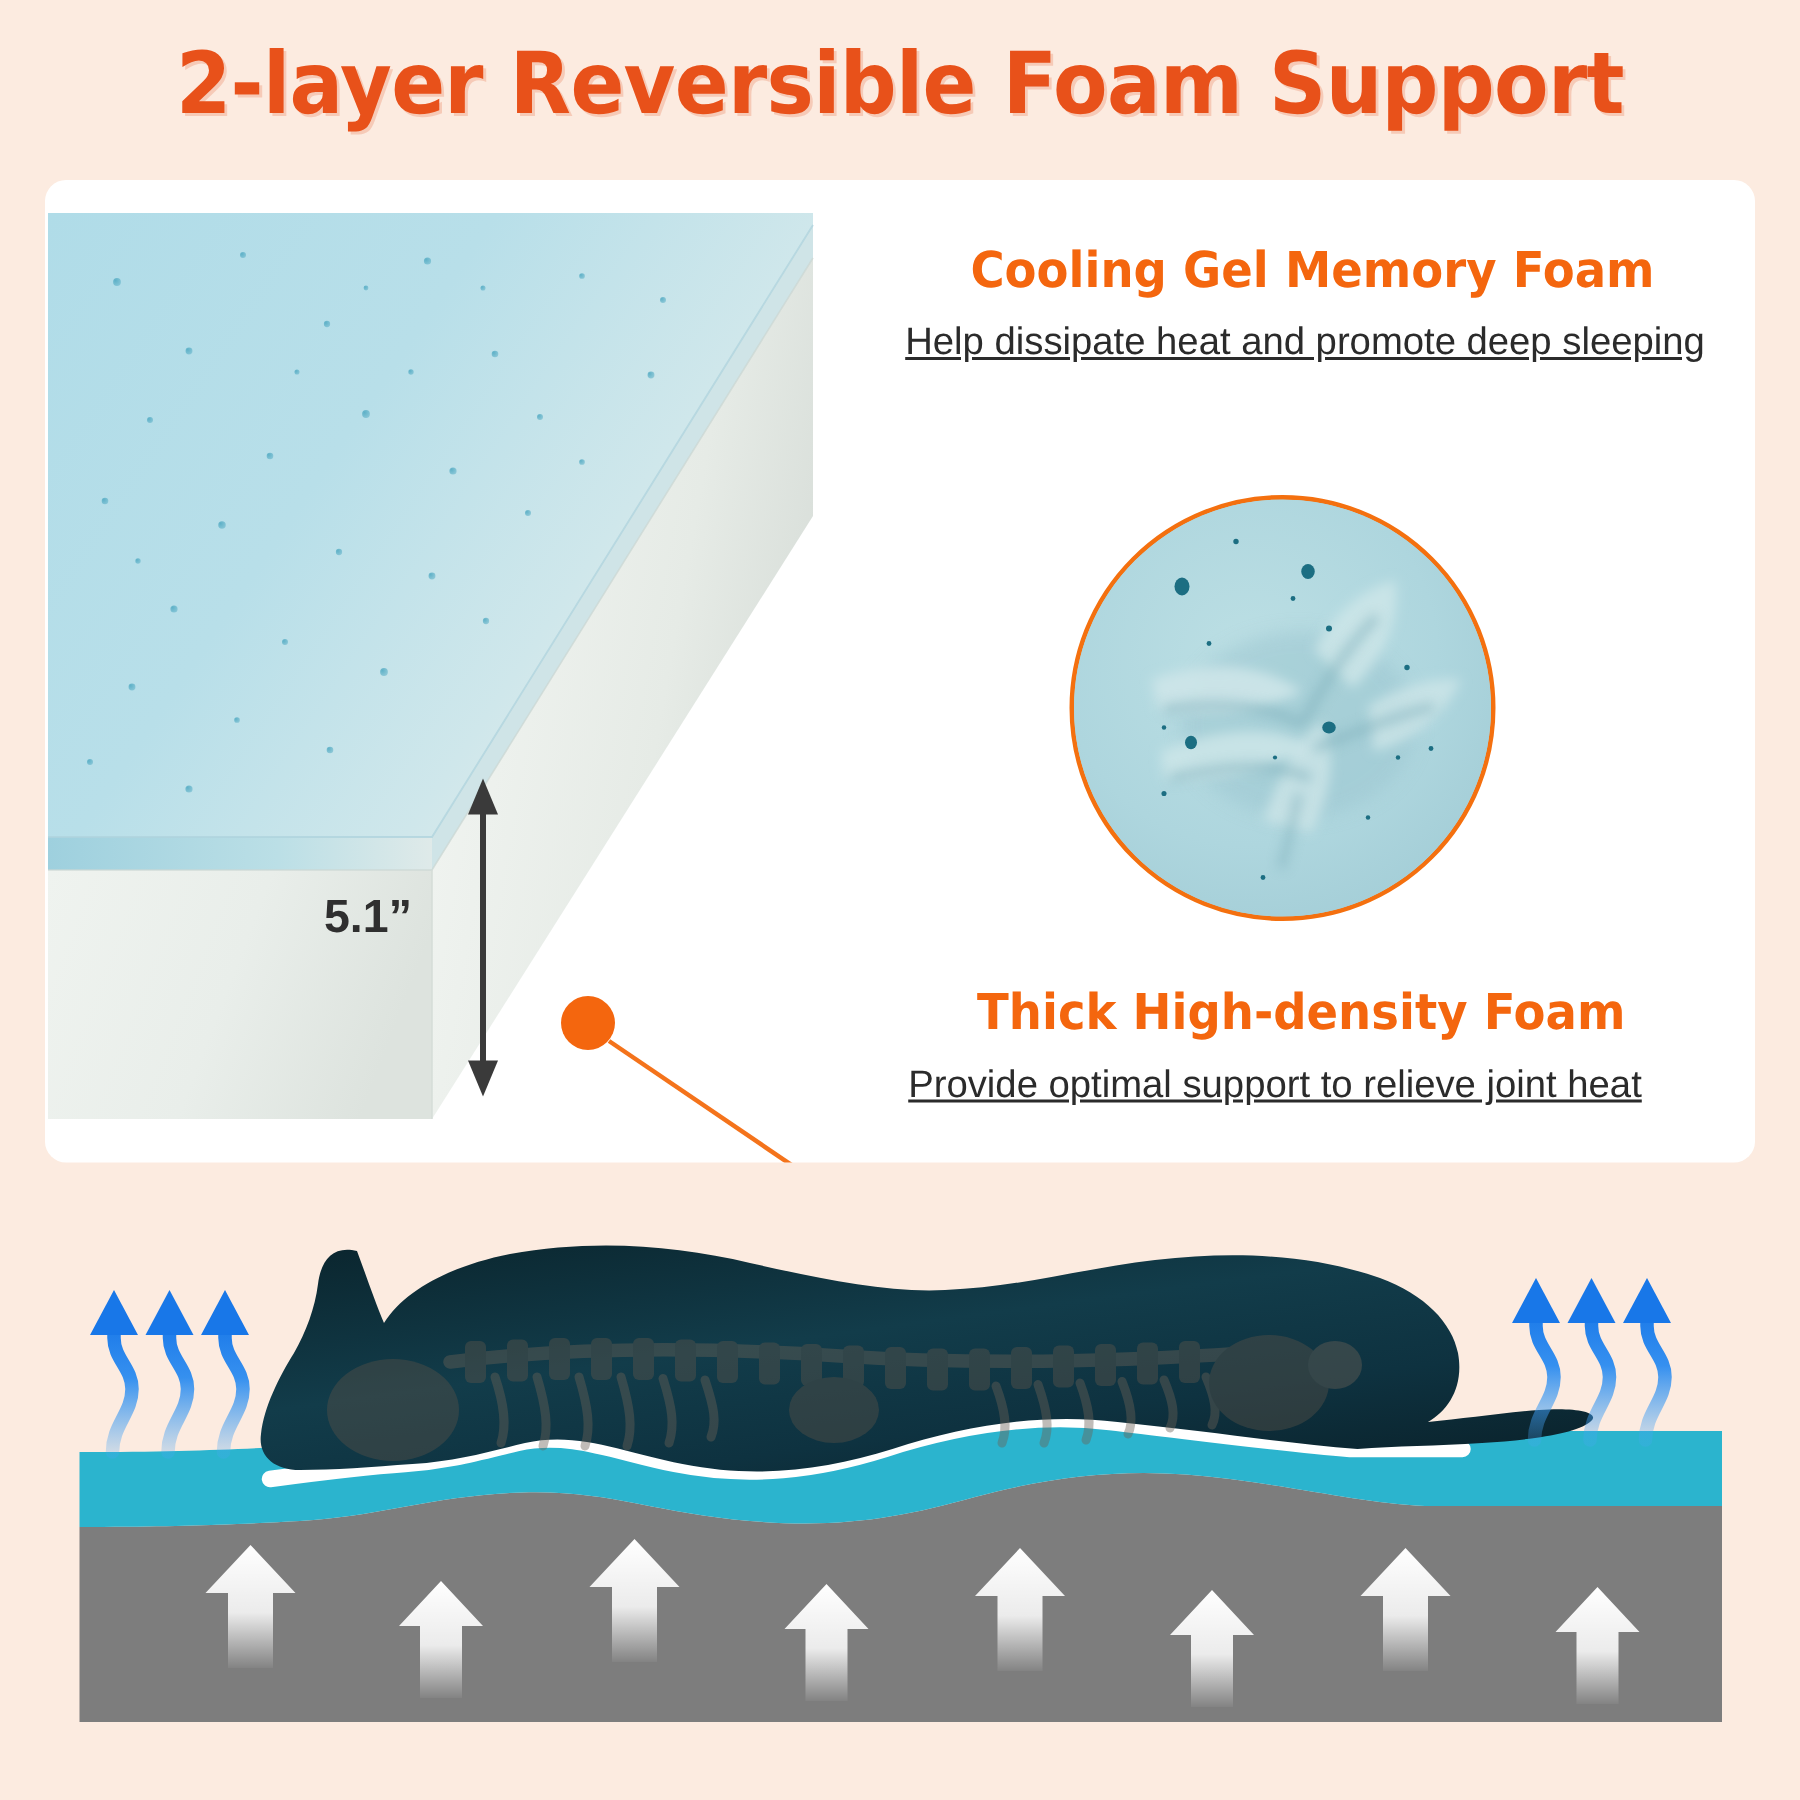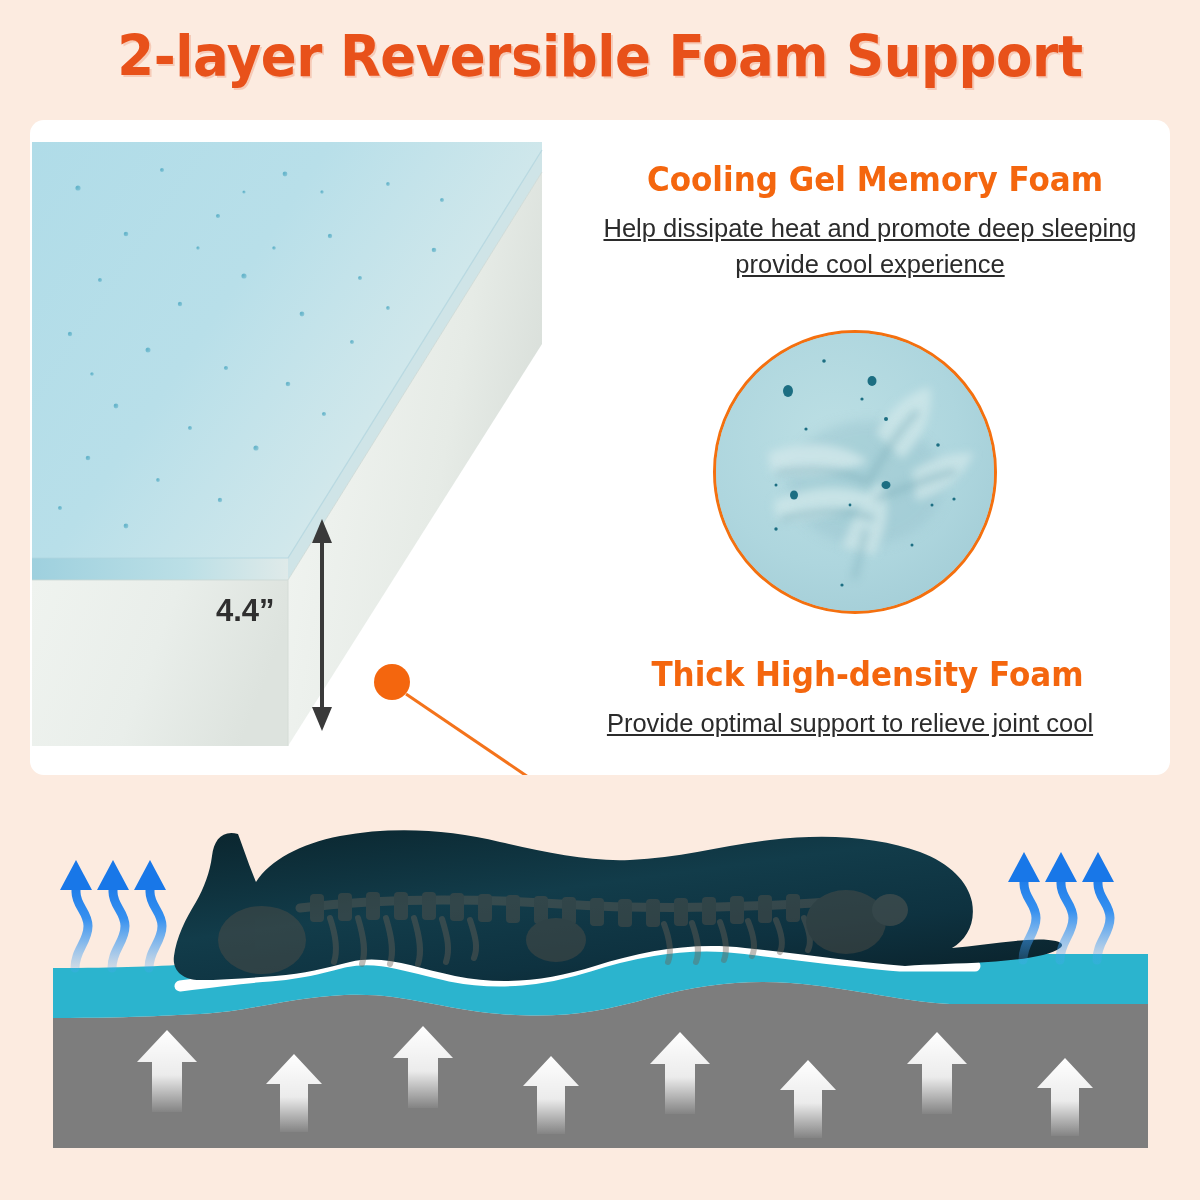--- a/index.html
+++ b/index.html
@@ -189,34 +189,33 @@
         <path d="M258,452 L258,618" fill="none" stroke="#D5DCD7" stroke-width="1"></path>
       </svg>
     </div>
 
     <div class="dim-group">
       <svg width="130" height="220" viewBox="0 0 130 220">
         <line x1="92" y1="20" x2="92" y2="200" stroke="#3A3A3A" stroke-width="4"></line>
         <polygon points="92,4 102,28 82,28" fill="#3A3A3A"></polygon>
         <polygon points="92,216 102,192 82,192" fill="#3A3A3A"></polygon>
       </svg>
-      <div class="dim-label">4.4”</div>
+      <div class="dim-label">5.1”</div>
     </div>
 
     <div class="callout-svg">
       <svg width="260" height="180" viewBox="0 0 260 180">
         <line x1="76" y1="54" x2="232" y2="160" stroke="#F4731B" stroke-width="3"></line>
         <circle cx="62" cy="42" r="18" fill="#F4660E"></circle>
       </svg>
     </div>
 
     <div class="head-orange blk-cool-head">Cooling Gel Memory Foam</div>
     <div class="body-text blk-cool-body">
       <div>Help dissipate heat and promote deep sleeping</div>
-      <div>provide cool experience</div>
     </div>
 
     <div class="inset">
       <svg width="278" height="278" viewBox="0 0 278 278">
         <defs>
           <radialGradient id="foamBg" cx="0.42" cy="0.38" r="0.82">
             <stop offset="0%" stop-color="#BCDFE4"></stop>
             <stop offset="55%" stop-color="#AED6DE"></stop>
             <stop offset="100%" stop-color="#9EC9D3"></stop>
           </radialGradient>
@@ -268,21 +267,21 @@
           <circle cx="126" cy="252" r="1.6"></circle>
           <circle cx="196" cy="212" r="1.5"></circle>
           <circle cx="216" cy="172" r="1.5"></circle>
           <circle cx="134" cy="172" r="1.4"></circle>
         </g>
       </svg>
     </div>
 
     <div class="head-orange blk-thick-head">Thick High-density Foam</div>
     <div class="body-text blk-thick-body">
-      <div>Provide optimal support to relieve joint cool</div>
+      <div>Provide optimal support to relieve joint heat</div>
     </div>
 
   </div>
 
   <div class="scene">
     <svg width="1200" height="410" viewBox="0 0 1200 410">
       <defs>
         <linearGradient id="dogFill" x1="0.1" y1="0" x2="0.9" y2="1">
           <stop offset="0%" stop-color="#0B2730"></stop>
           <stop offset="40%" stop-color="#123C4A"></stop>

